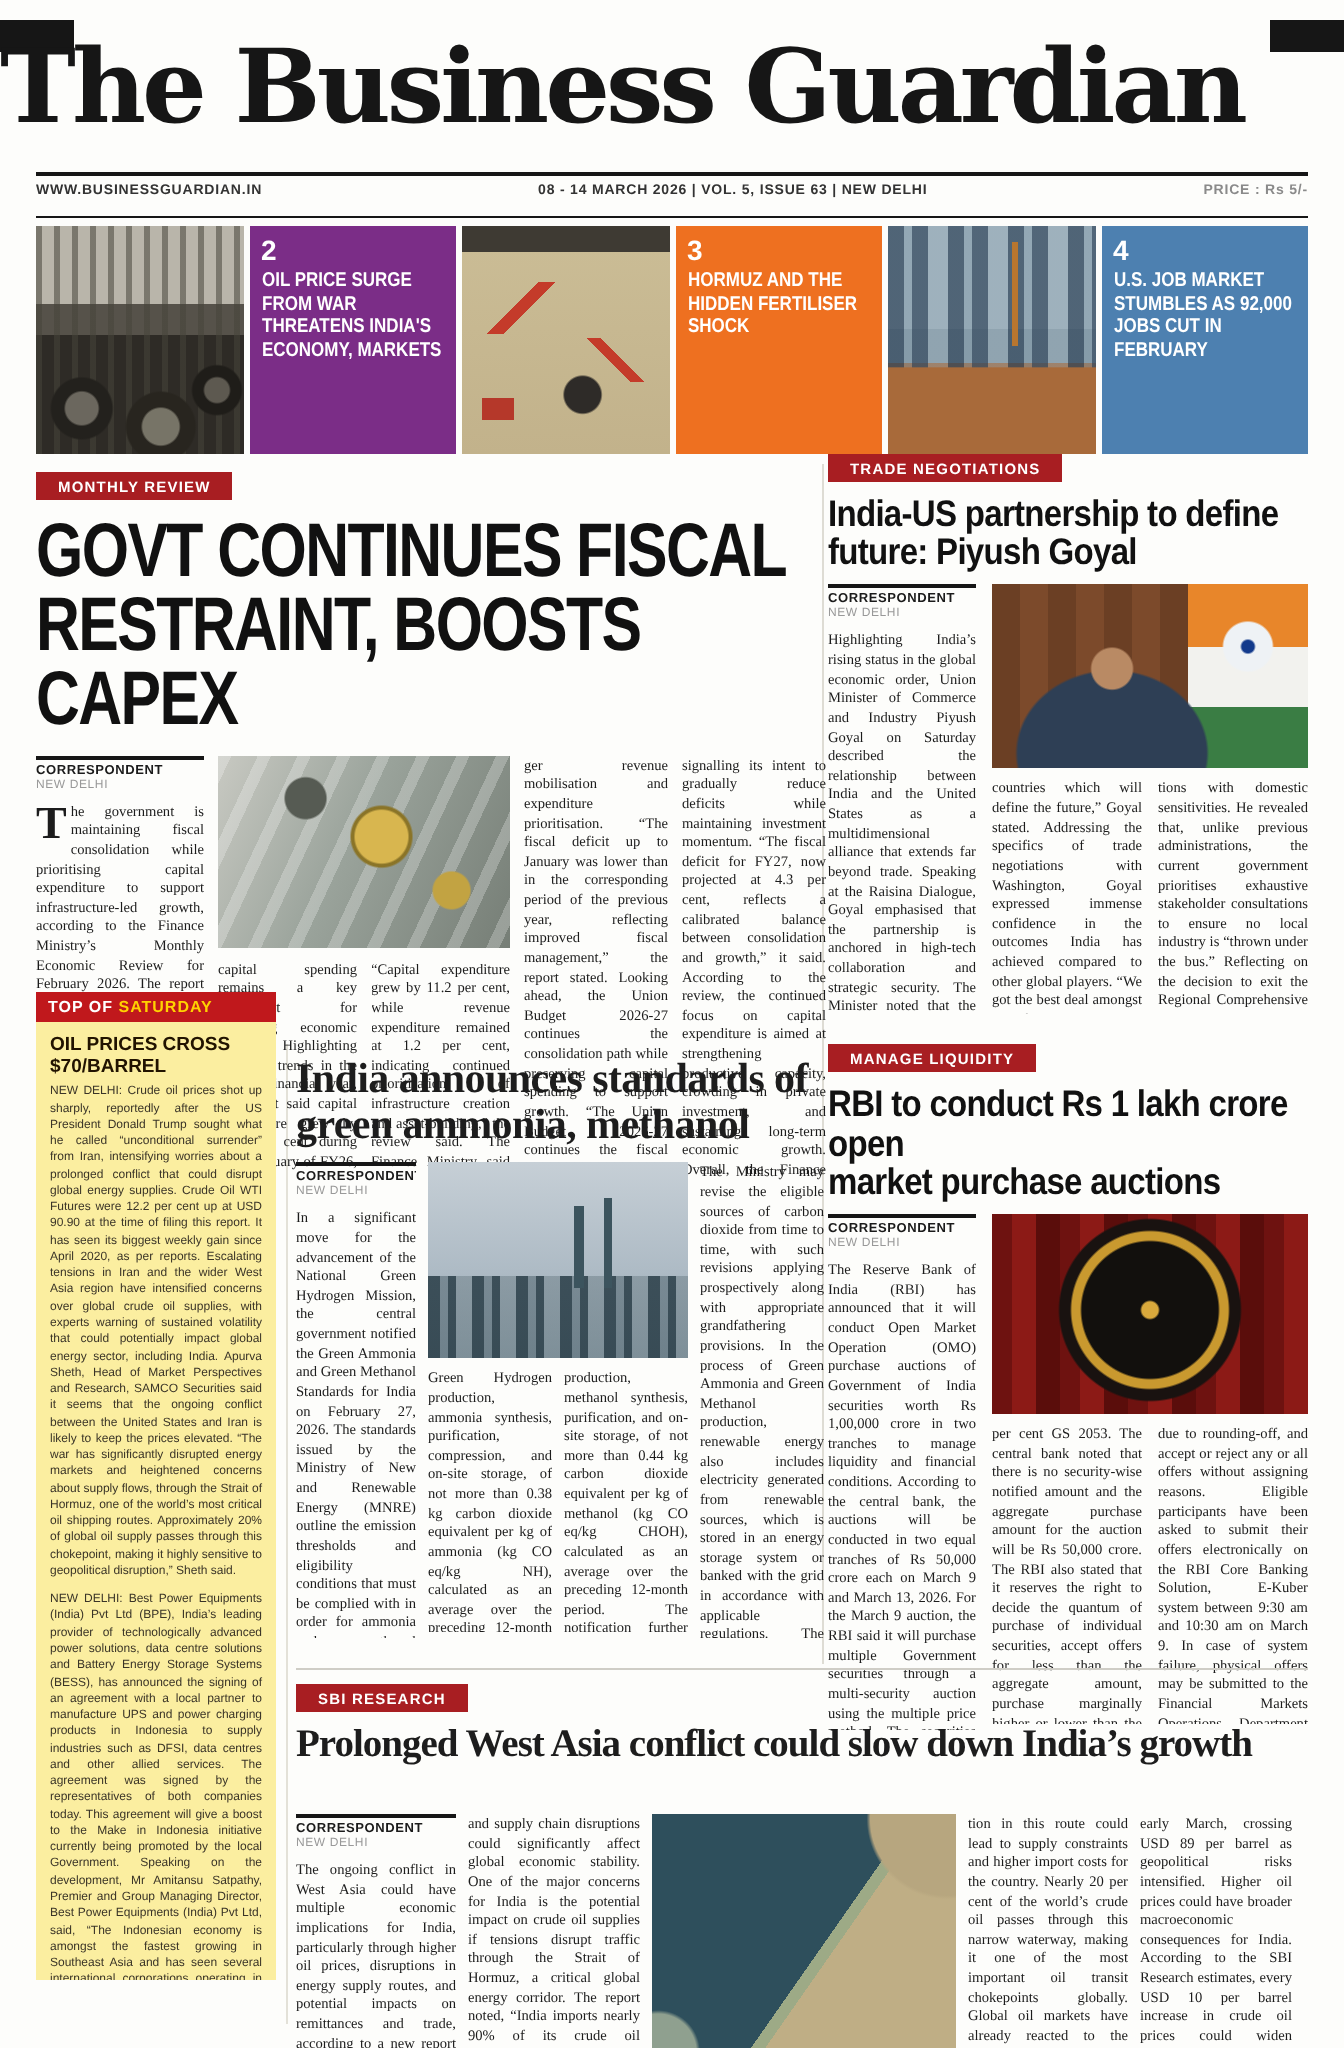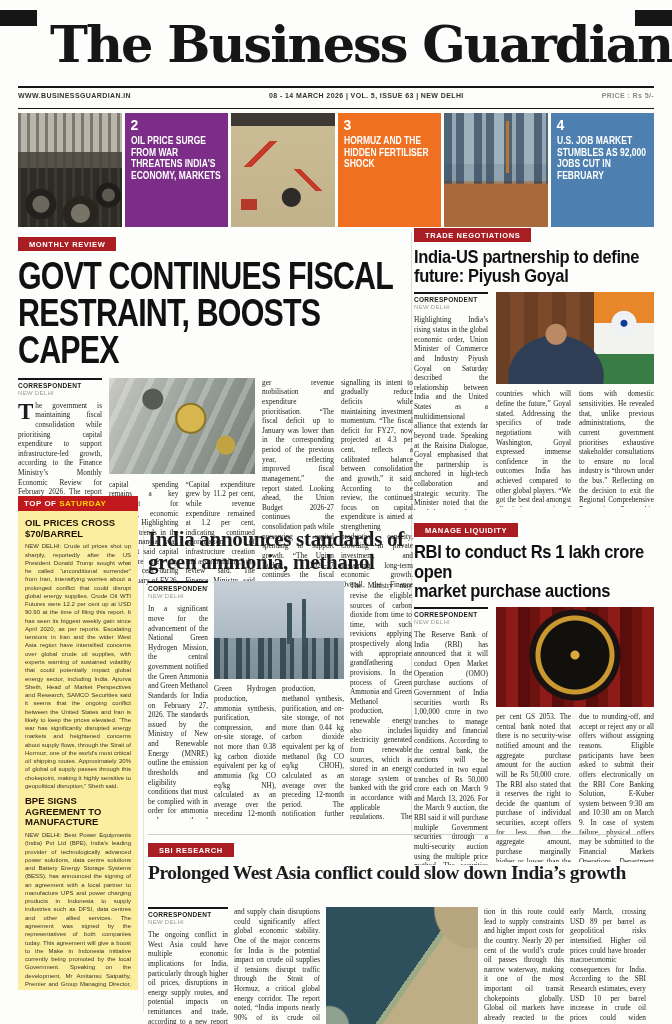--- a/index.html
+++ b/index.html
@@ -1,21 +1,21 @@
 <!DOCTYPE html>
 <html><head>
 <meta charset="utf-8">
 <style>
   html,body{margin:0;padding:0;background:#e9e7e2;}
   .page{position:relative;width:672px;height:1024px;background:#fdfdfb;margin:0 auto;overflow:hidden;
         font-family:"Liberation Serif",serif;color:#1b1b1b;}
   
   .corner{position:absolute;top:10px;width:37px;height:16px;background:#161616;}
   .corner.l{left:0;} .corner.r{right:0;}
-  .masthead{position:absolute;top:14px;left:0;right:0;text-align:right;
+  .masthead{position:absolute;top:14px;left:0;right:0;text-align:left;
             font-family:"DejaVu Serif",serif;font-weight:bold;font-size:51px;letter-spacing:-2px;
             color:#161616;white-space:nowrap;}
   .rule-a{position:absolute;top:86px;left:18px;right:18px;height:2px;background:#161616;}
   .dateline{position:absolute;top:92px;left:18px;right:18px;display:flex;justify-content:space-between;
             font-family:"Liberation Sans",sans-serif;font-size:7px;font-weight:bold;letter-spacing:.4px;color:#333;}
   .dateline .price{color:#8a8a8a;}
   .rule-b{position:absolute;top:108px;left:18px;right:18px;height:1px;background:#161616;}
   
   .teasers{position:absolute;top:113px;left:18px;right:18px;height:114px;display:grid;
            grid-template-columns:repeat(6,1fr);gap:3px;}
@@ -254,21 +254,20 @@
 
   <div class="sidebar">
     <div class="sb-head">
       <span>TOP OF</span>
       <span class="yel">SATURDAY</span>
     </div>
     <div class="sb-body">
       <div class="sb-title">OIL PRICES CROSS $70/BARREL</div>
       <div class="sb-text">NEW DELHI: Crude oil prices shot up sharply, reportedly after the US President Donald Trump sought what he called “unconditional surrender” from Iran, intensifying worries about a prolonged conflict that could disrupt global energy supplies. Crude Oil WTI Futures were 12.2 per cent up at USD 90.90 at the time of filing this report. It has seen its biggest weekly gain since April 2020, as per reports. Escalating tensions in Iran and the wider West Asia region have intensified concerns over global crude oil supplies, with experts warning of sustained volatility that could potentially impact global energy sector, including India. Apurva Sheth, Head of Market Perspectives and Research, SAMCO Securities said it seems that the ongoing conflict between the United States and Iran is likely to keep the prices elevated. “The war has significantly disrupted energy markets and heightened concerns about supply flows, through the Strait of Hormuz, one of the world’s most critical oil shipping routes. Approximately 20% of global oil supply passes through this chokepoint, making it highly sensitive to geopolitical disruption,” Sheth said.</div>
       <div class="sb-credit"></div>
-      <div class="sb-title">BPE SIGNS AGREEMENT TO MANUFACTURE</div>
       <div class="sb-text">NEW DELHI: Best Power Equipments (India) Pvt Ltd (BPE), India’s leading provider of technologically advanced power solutions, data centre solutions and Battery Energy Storage Systems (BESS), has announced the signing of an agreement with a local partner to manufacture UPS and power charging products in Indonesia to supply industries such as DFSI, data centres and other allied services. The agreement was signed by the representatives of both companies today. This agreement will give a boost to the Make in Indonesia initiative currently being promoted by the local Government. Speaking on the development, Mr Amitansu Satpathy, Premier and Group Managing Director, Best Power Equipments (India) Pvt Ltd, said, “The Indonesian economy is amongst the fastest growing in Southeast Asia and has seen several international corporations operating in the Artificial Intelligence and Data Governance sectors, set up large offices at their Southeast headquarters in and around Jakarta.”</div>
 
     </div>
   </div>
 
   <div class="mission">
     <div class="head-serif">
       <div>India announces standards of</div>
       <div>green ammonia, methanol</div>
     </div>

